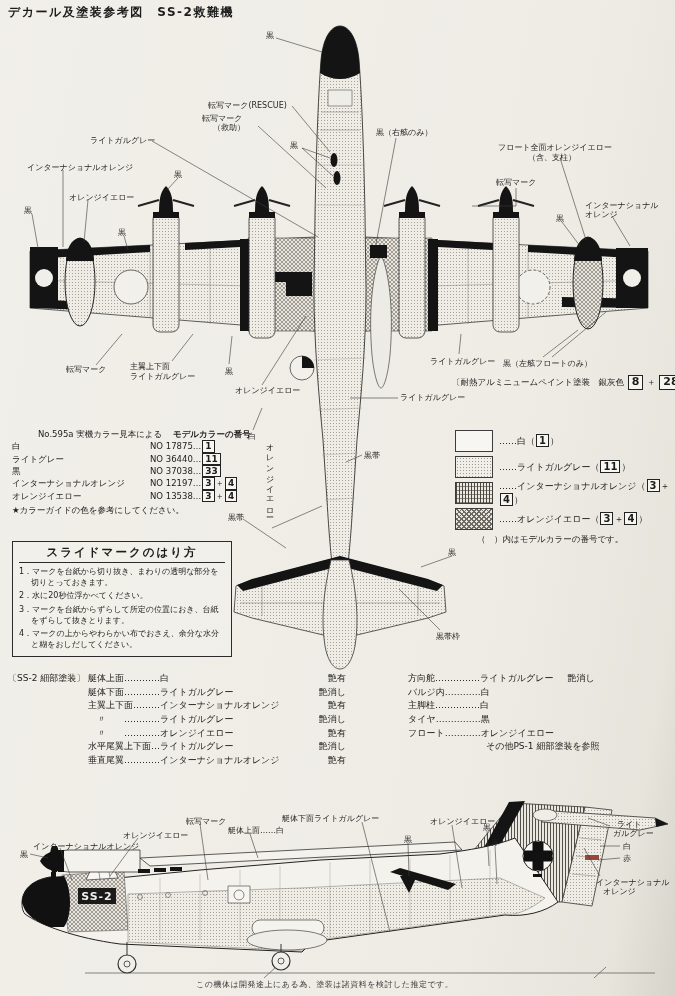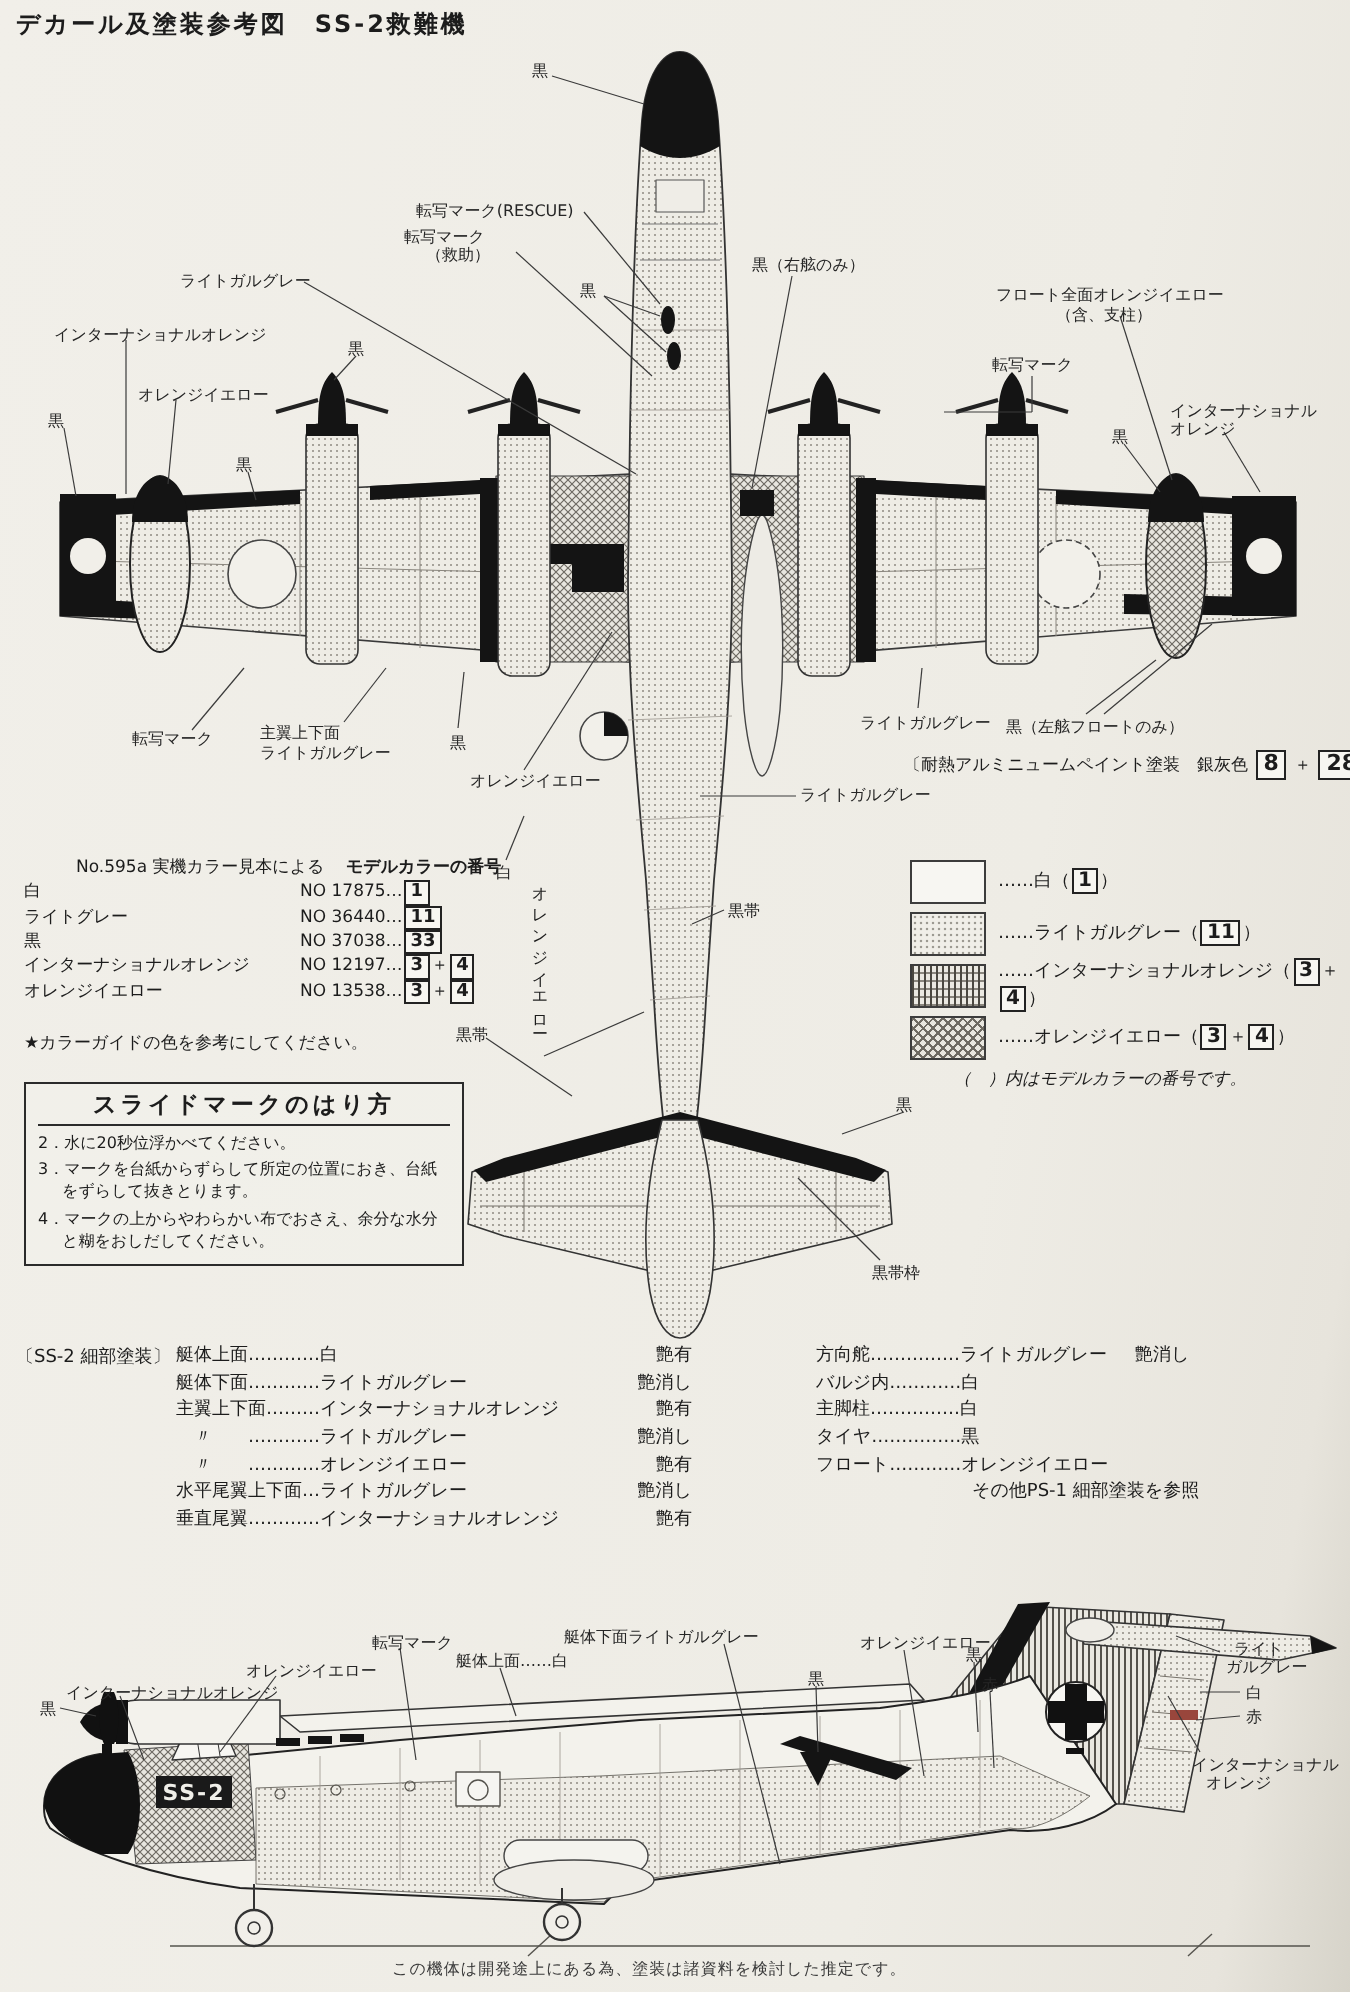--- a/index.html
+++ b/index.html
@@ -15,31 +15,31 @@
   svg text.mk{font-family:"DejaVu Sans","Liberation Sans",sans-serif;font-weight:bold;}
   .nb{display:inline-block;border:1.2px solid #222;padding:0 2px;margin:0 1px;font-weight:bold;
       line-height:1.15;background:#f7f6f1;font-size:9px;vertical-align:baseline;}
   
   #paint-ref{left:12px;top:428px;width:300px;font-size:8.5px;line-height:1.45;}
   #paint-ref .hd2{padding-left:26px;}
   #paint-ref .hd2 .right{margin-left:8px;font-weight:bold;}
   .pr-row{display:flex;align-items:baseline;}
   .pr-row .nm{width:138px;flex:none;}
   .pr-row .no{flex:none;}
-  #paint-ref .note{margin-top:14px;}
+  #paint-ref .note{margin-top:2px;}
   
   #legend{left:455px;top:430px;width:218px;font-size:9px;}
   .lg-item{display:flex;align-items:center;margin-bottom:5px;height:21px;}
   .sw{width:36px;height:20px;border:1px solid #3c3c3c;flex:none;margin-right:6px;}
   .sw-white{background:#f7f6f2;}
   .sw-lgg{background-color:#f0eee8;background-image:radial-gradient(#9d9a92 0.7px,transparent 0.8px);background-size:3px 3px;}
   .sw-io{background-color:#ebe9e2;background-image:repeating-linear-gradient(90deg,#4b4841 0 1px,transparent 1px 3px),repeating-linear-gradient(0deg,#8a867e 0 1px,transparent 1px 4px);}
   .sw-oy{background-color:#e8e6df;background-image:repeating-linear-gradient(45deg,#6e6a62 0 1px,transparent 1px 3.5px),repeating-linear-gradient(-45deg,#6e6a62 0 1px,transparent 1px 3.5px);}
   .lg-txt .nb{font-size:10px;}
-  #legend .note{font-size:8.5px;margin-left:22px;margin-top:0;font-style:italic;}
+  #legend .note{font-size:8.5px;margin-left:22px;margin-top:0;}
   
   #heat-note{left:452px;top:375px;font-size:8.5px;white-space:nowrap;}
   #heat-note .nb{font-size:11px;border-width:1.4px;padding:0 3px;}
   
   #v-label{left:263px;top:438px;writing-mode:vertical-rl;font-size:8px;letter-spacing:1.5px;height:95px;}
   
   #slide-box{left:12px;top:541px;width:206px;border:1.4px solid #2b2b2b;padding:3px 6px 6px;background:rgba(244,243,238,0.35);}
   #slide-box .bx-title{text-align:center;font-size:11.5px;font-weight:bold;letter-spacing:2px;
       border-bottom:1.2px solid #2b2b2b;padding-bottom:2px;margin-bottom:3px;}
   #slide-box .step{font-size:8px;line-height:1.4;padding-left:12px;text-indent:-12px;margin-top:2px;}
@@ -418,20 +418,21 @@
   </div>
   <div class="lg-item">
     <span class="sw sw-oy"></span>
     <span class="lg-txt"><span>……オレンジイエロー（</span><span class="nb">3</span><span>＋</span><span class="nb">4</span><span>）</span></span>
   </div>
   <div class="note">（　）内はモデルカラーの番号です。</div>
 </div>
 
 <div id="slide-box" class="abs">
   <div class="bx-title">スライドマークのはり方</div>
+  <div class="step">1．マークを台紙から切り抜き、まわりの透明な部分を切りとっておきます。</div>
   <div class="step">2．水に20秒位浮かべてください。</div>
   <div class="step">3．マークを台紙からずらして所定の位置におき、台紙をずらして抜きとります。</div>
   <div class="step">4．マークの上からやわらかい布でおさえ、余分な水分と糊をおしだしてください。</div>
 </div>
 
 <div id="dt-header" class="abs">〔SS-2 細部塗装〕</div>
 <div id="dt-left" class="abs">
   <div class="dt-row">
       <span>艇体上面…………白</span>
       <span class="fin">艶有</span>

